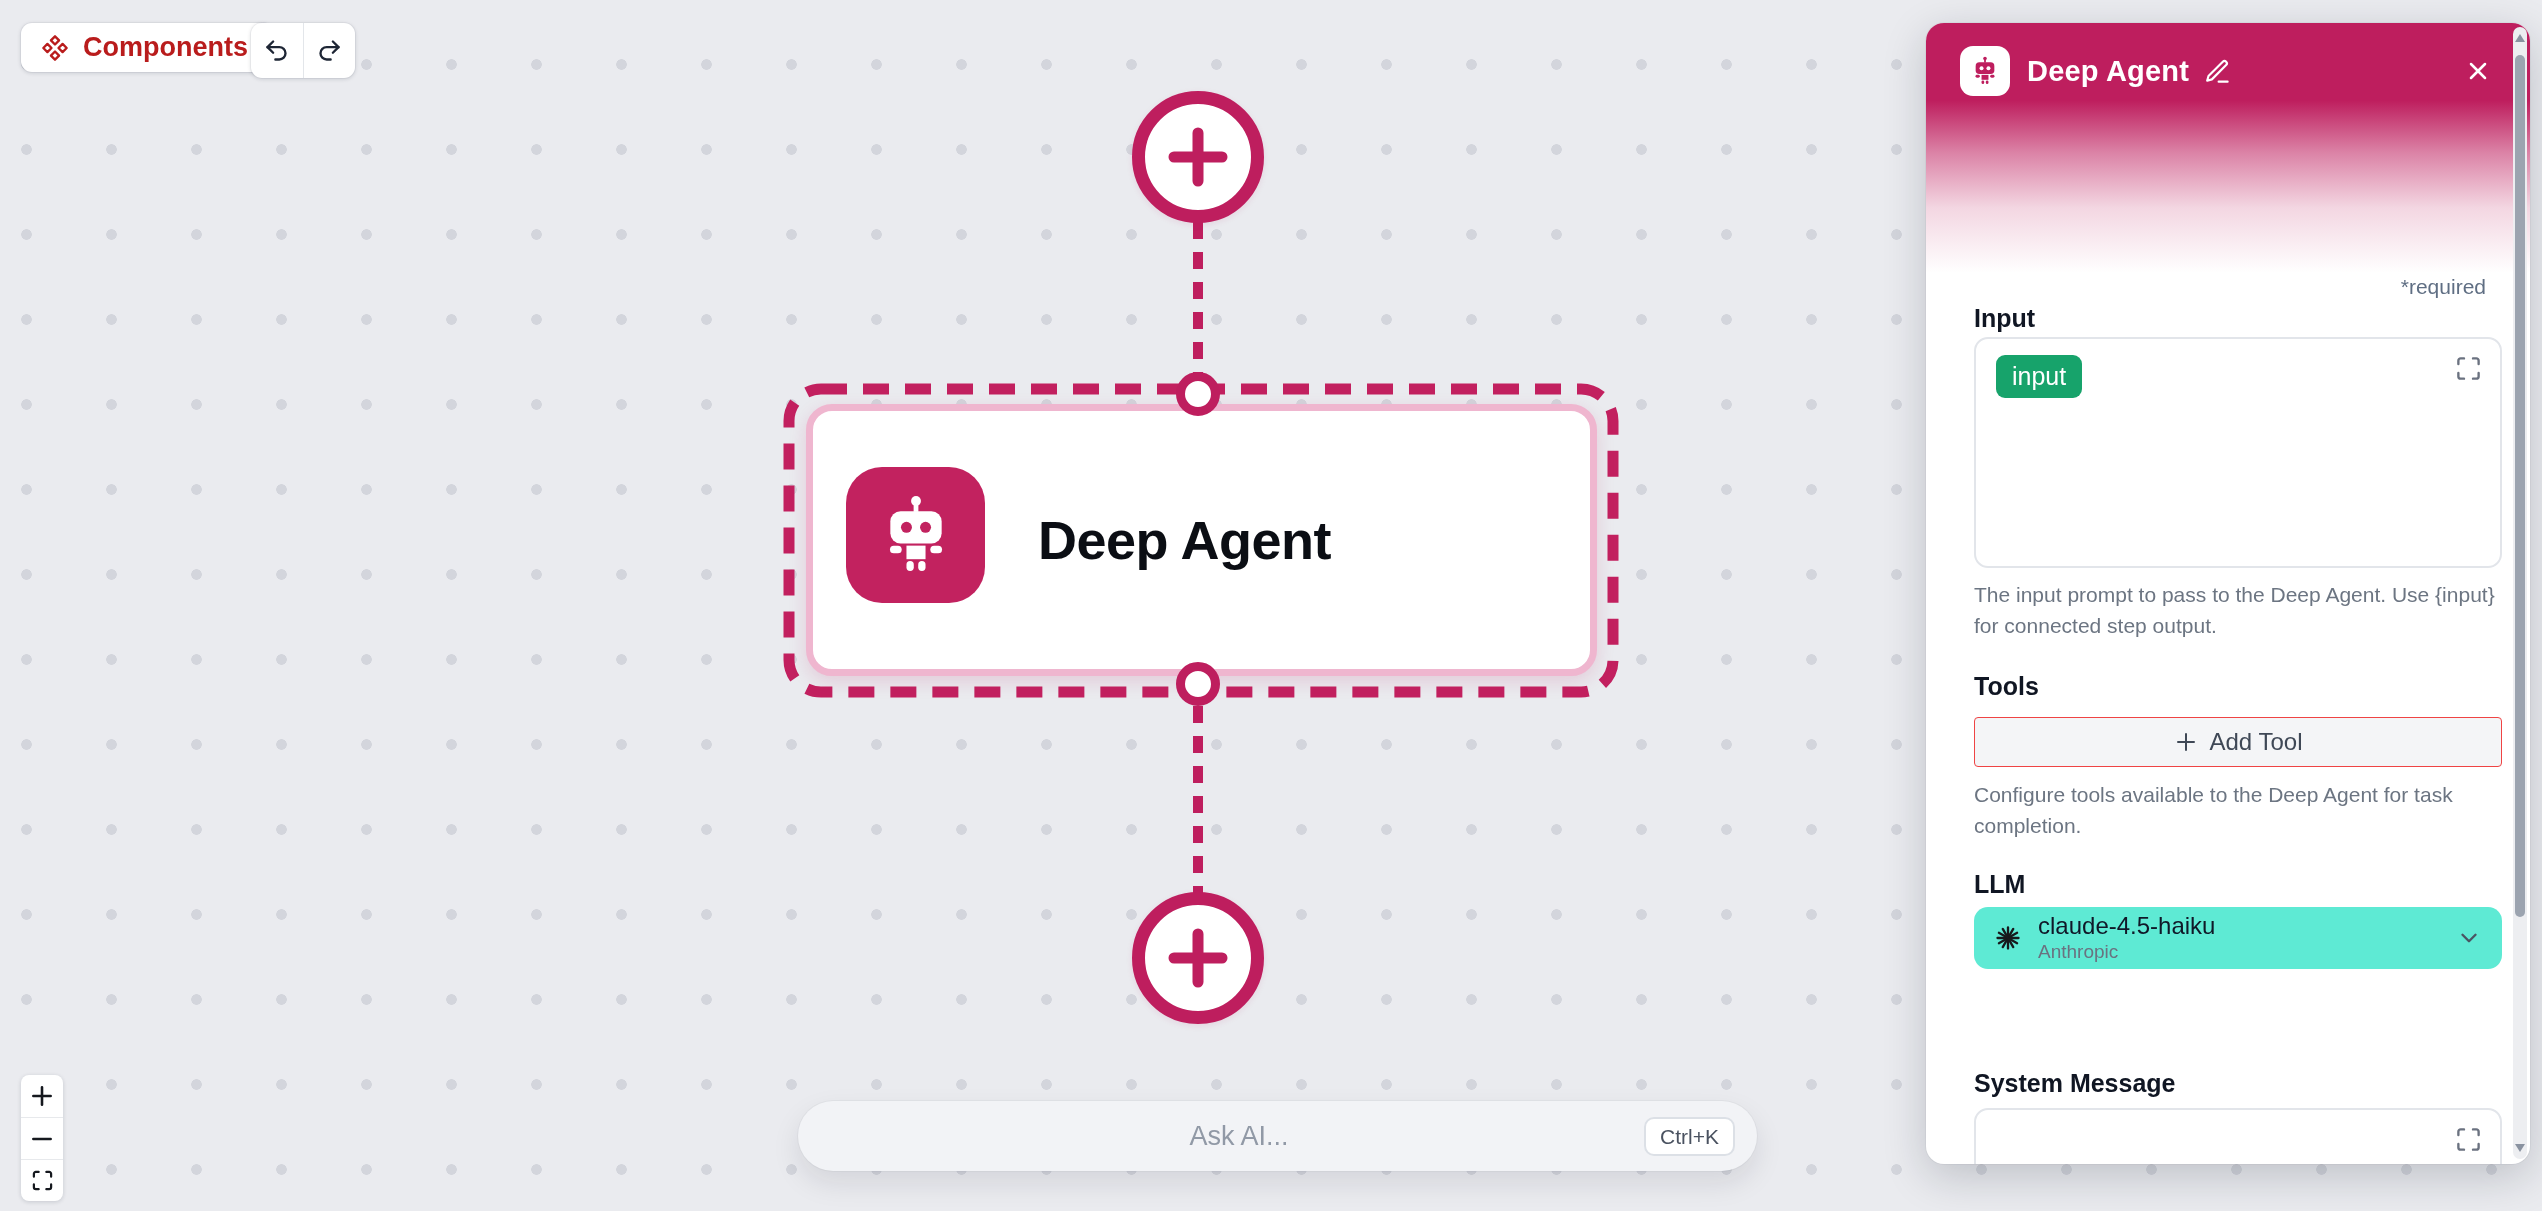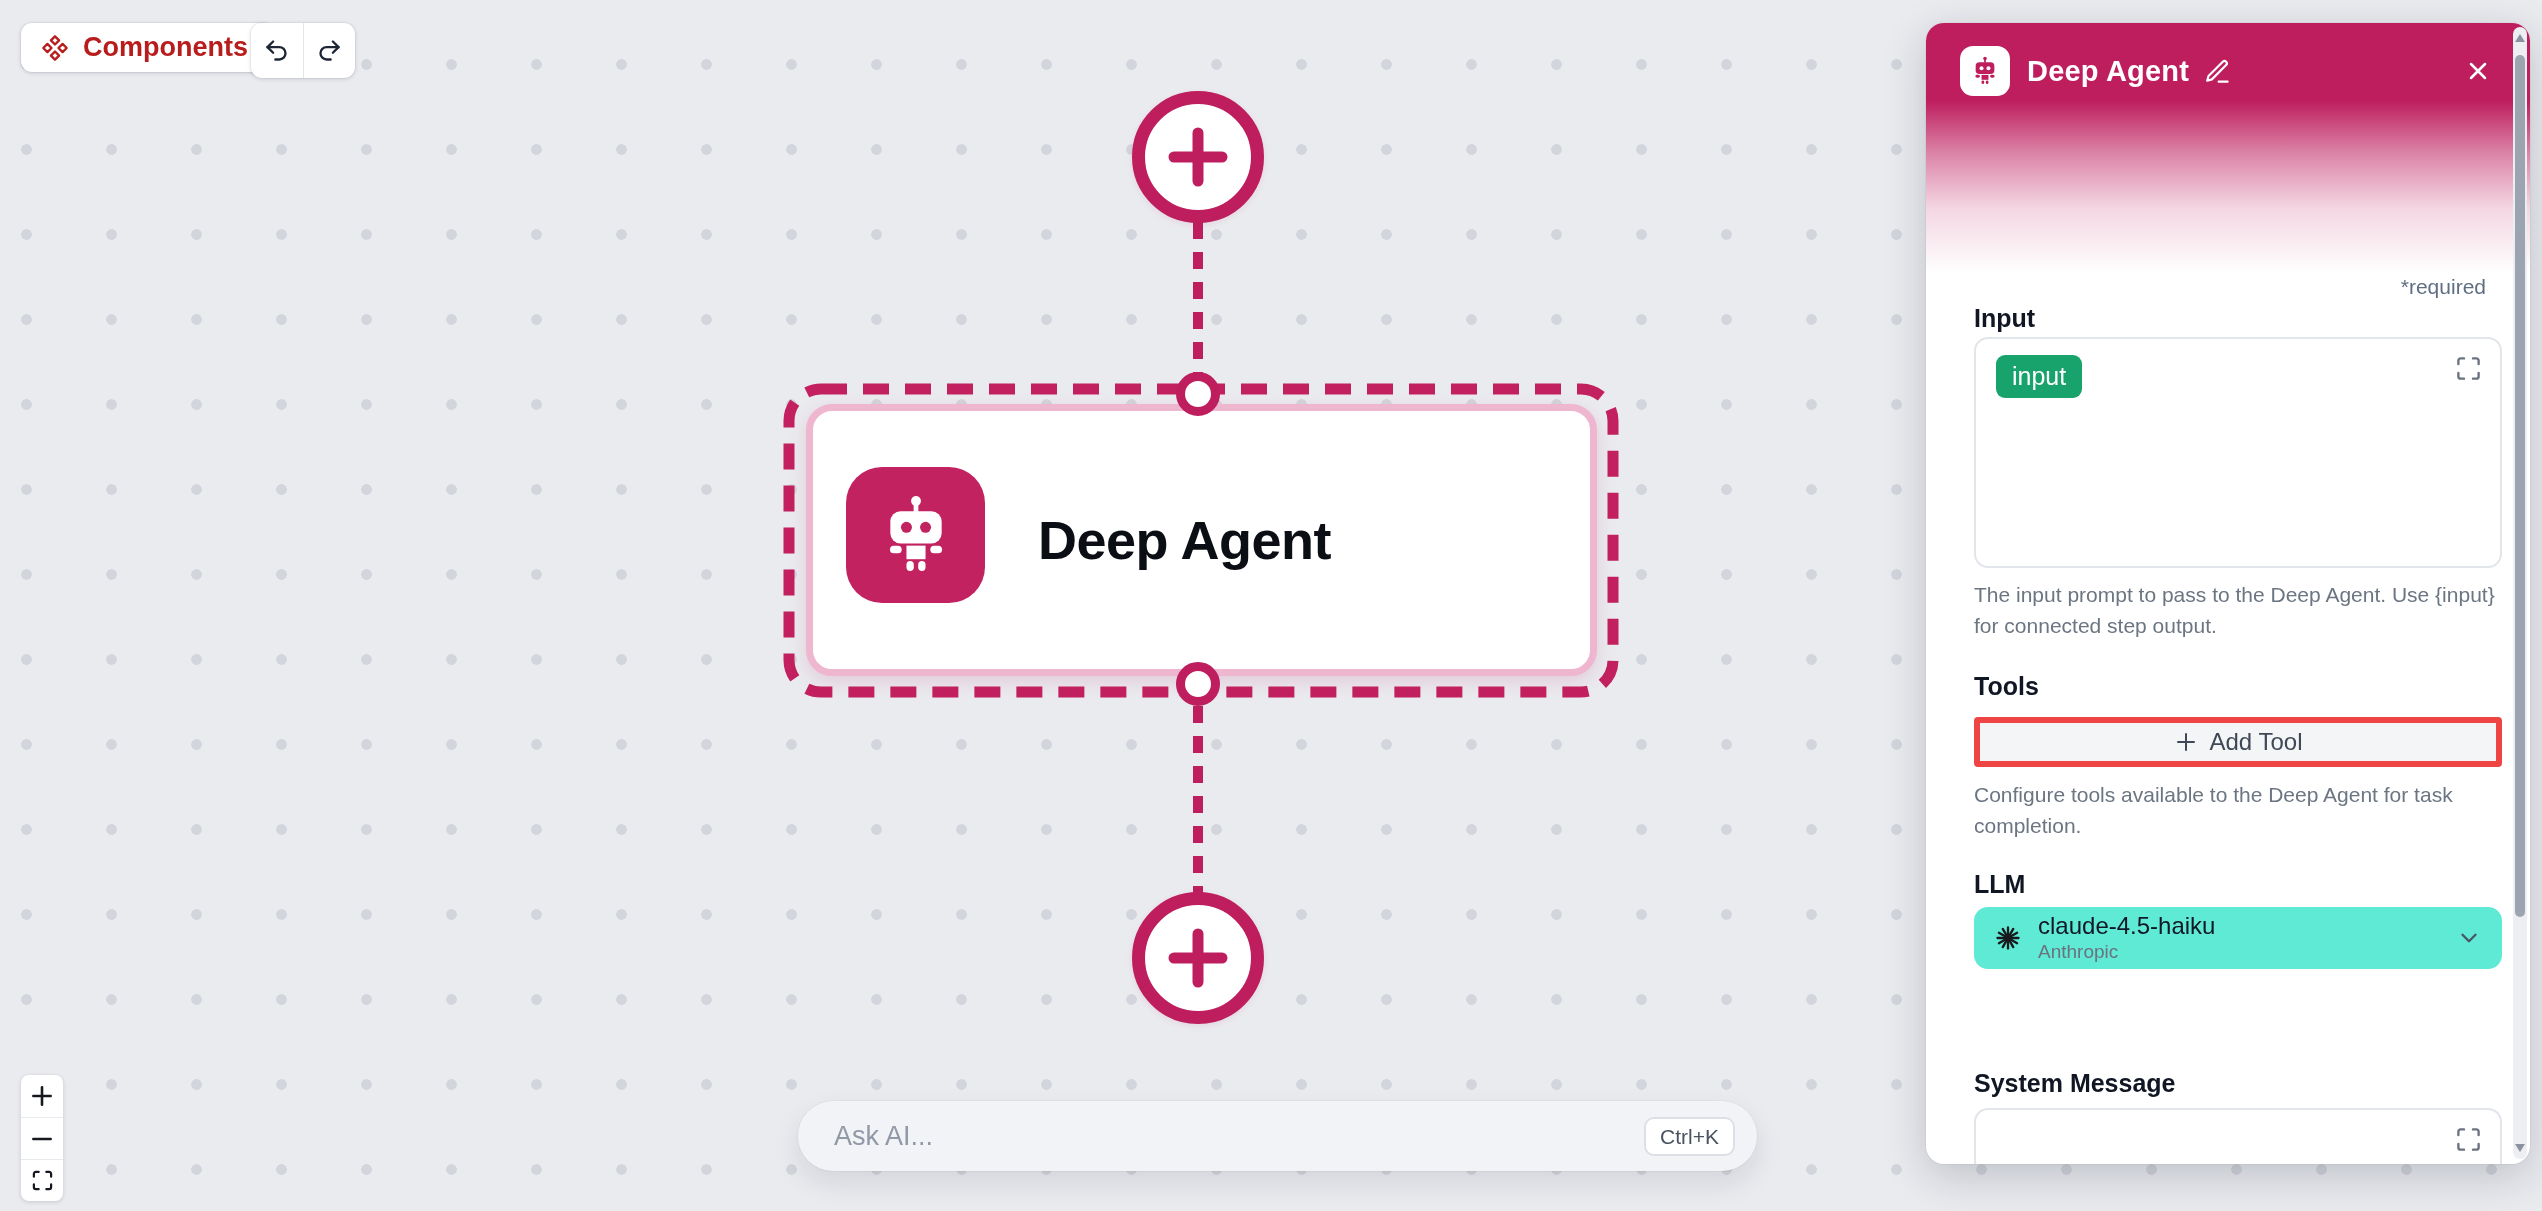--- a/index.html
+++ b/index.html
@@ -62,21 +62,21 @@
   .plus-circle.top{left:1132px;top:91px;}
   .plus-circle.bottom{left:1132px;top:892px;}
 
   
   .ask-ai{
     left:798px;top:1101px;width:959px;height:70px;border-radius:35px;background:#F2F3F6;
     display:flex;align-items:center;padding:0 22px 0 36px;
     box-shadow:0 12px 28px rgba(15,23,42,.10), 0 0 0 1px rgba(15,23,42,.03);
   }
   .ask-ai input{
-    flex:1;border:none;outline:none;background:transparent;font-size:27px;color:#3C4453;
+    flex:1;border:none;outline:none;background:transparent;font-size:27px;color:#3C4453;text-align:center;
   }
   .ask-ai input::placeholder{color:#9199A6;}
   .kbd{
     background:#fff;border:2px solid #DCE0E6;border-radius:10px;color:#4A5260;
     font-size:21px;padding:7px 14px;line-height:1;
   }
   .zoom-ctl{
     left:21px;top:1075px;width:42px;background:#fff;border-radius:8px;overflow:hidden;
     box-shadow:0 1px 4px rgba(15,23,42,.16);
   }
@@ -103,21 +103,21 @@
   .sec-label{position:absolute;left:48px;font-size:25px;font-weight:600;color:var(--ink);}
   .field-box{position:absolute;left:48px;width:528px;background:#fff;border:2px solid #E2E5EA;border-radius:14px;}
   .expand-ic{position:absolute;top:16px;right:18px;color:#6B7280;display:flex;cursor:pointer;}
   .tag{
     position:absolute;left:20px;top:16px;background:var(--badge-green);color:#fff;
     font-size:25px;padding:7px 16px;border-radius:9px;line-height:1.15;cursor:pointer;
   }
   .helper{position:absolute;left:48px;width:540px;font-size:21px;line-height:31px;color:var(--muted);}
   .add-tool{
     position:absolute;left:48px;width:528px;height:50px;border-radius:4px;background:#F4F5F7;
-    border:6px solid #ef4444;display:flex;align-items:center;justify-content:center;gap:12px;
+    border:1px solid #ef4444;display:flex;align-items:center;justify-content:center;gap:12px;
     color:#3F4856;cursor:pointer;
   }
   .add-tool span{font-size:24px;font-weight:500;}
   .llm-select{
     position:absolute;left:48px;width:528px;height:62px;border-radius:14px;background:#5eead4;
     display:flex;align-items:center;padding:0 20px;gap:16px;cursor:pointer;
   }
   .llm-texts{display:flex;flex-direction:column;line-height:1.1;gap:3px;}
   .llm-model{font-size:24px;color:#101828;}
   .llm-provider{font-size:19px;color:#6A7280;}

